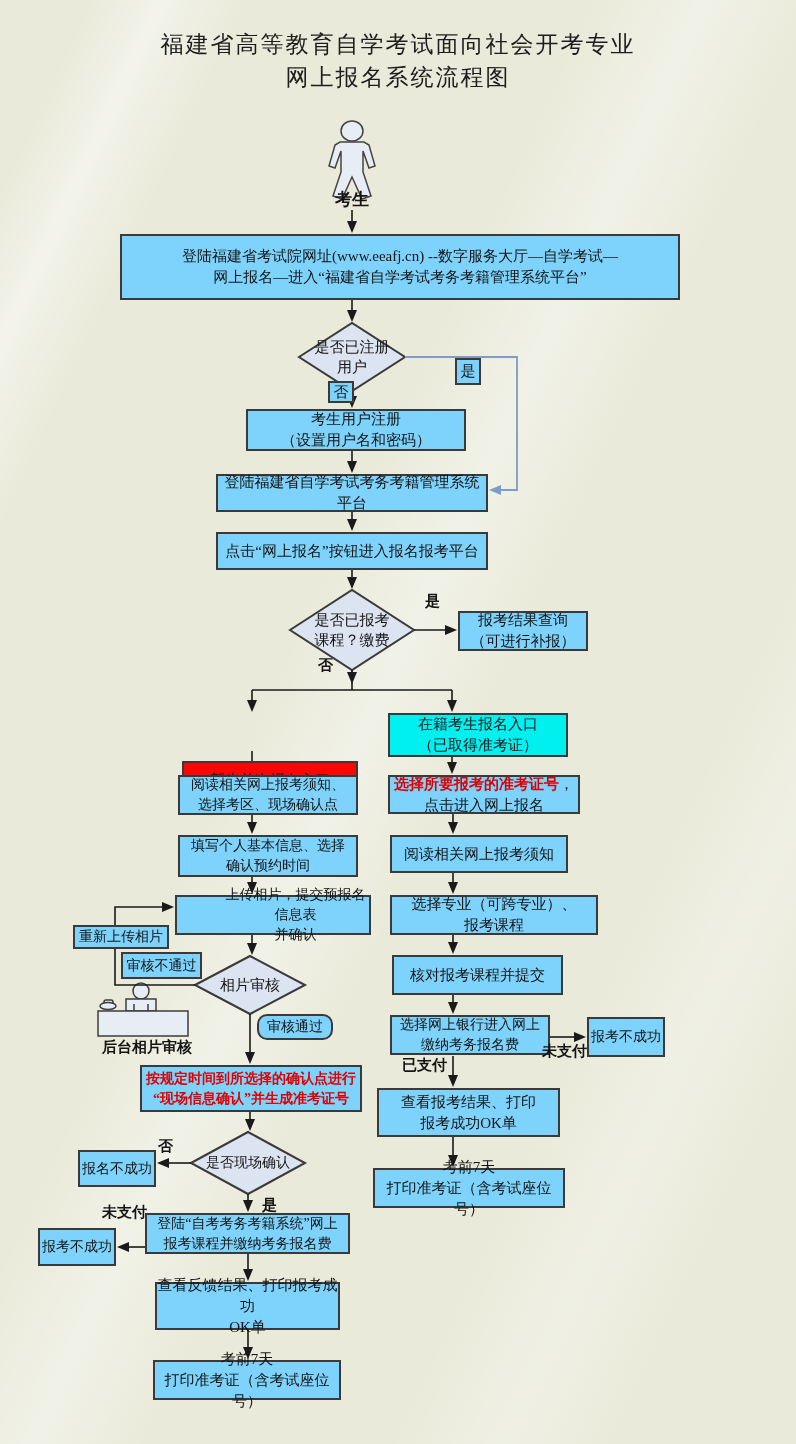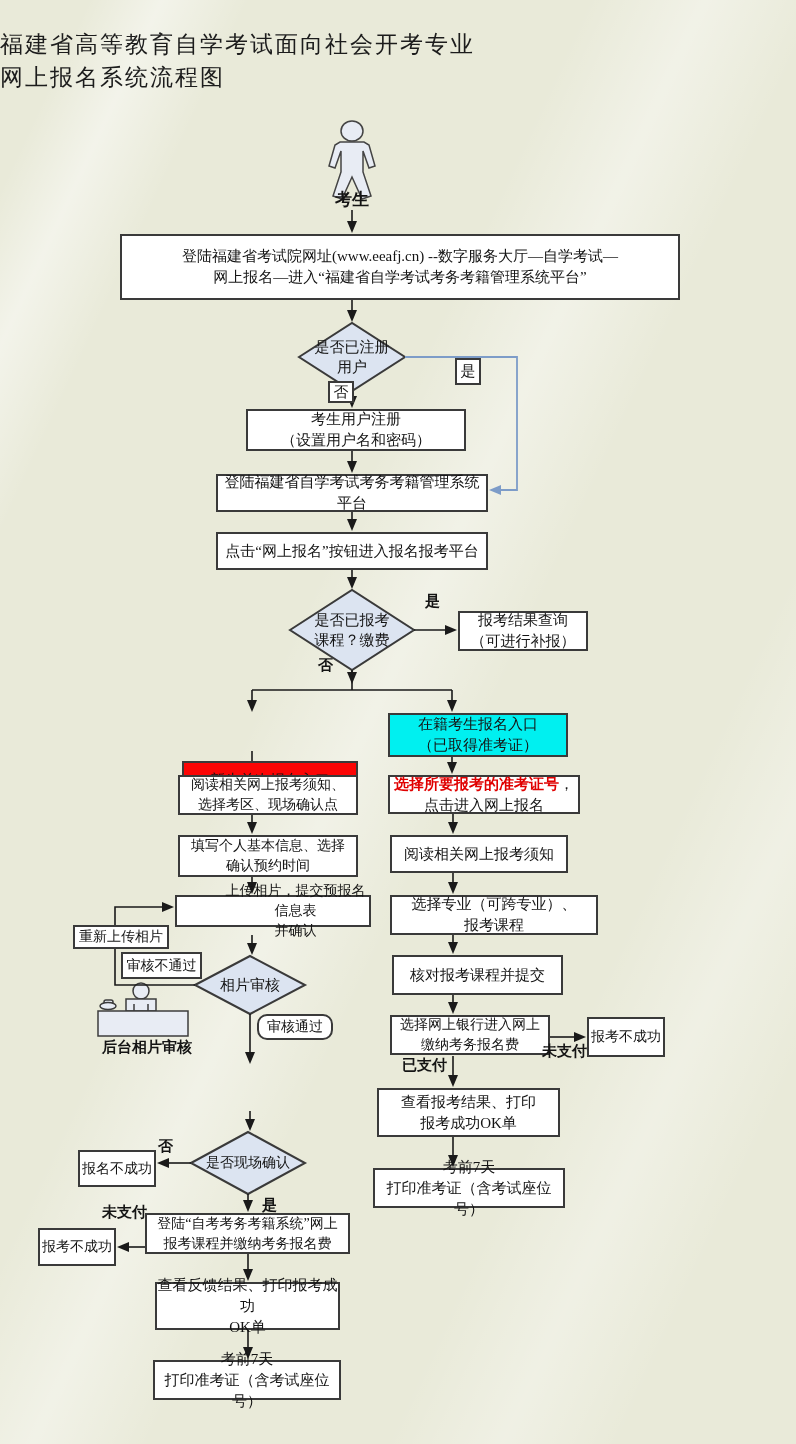--- a/index.html
+++ b/index.html
@@ -13,25 +13,25 @@
   }
   .streaks{
     position:absolute;inset:0;pointer-events:none;
     background:
       linear-gradient(115deg, rgba(255,255,255,0) 6%, rgba(255,255,255,.45) 11%, rgba(255,255,255,0) 17%),
       linear-gradient(115deg, rgba(255,255,255,0) 40%, rgba(255,255,255,.38) 48%, rgba(255,255,255,0) 56%),
       linear-gradient(115deg, rgba(255,255,255,0) 72%, rgba(255,255,255,.30) 80%, rgba(255,255,255,0) 88%);
   }
   .title{
     position:absolute;left:0;top:28px;width:796px;
-    font-size:23px;line-height:33px;letter-spacing:2px;color:#1c1c1c;
+    text-align:center;font-size:23px;line-height:33px;letter-spacing:2px;color:#1c1c1c;
   }
   .box{
     position:absolute;box-sizing:border-box;
-    background:#ffffff;border:2px solid #3a3a3a;
+    background:#7dd3fc;border:2px solid #3a3a3a;
     display:flex;flex-direction:column;align-items:center;justify-content:center;
     text-align:center;font-size:15px;line-height:21px;
   }
   .dtext{
     position:absolute;display:flex;flex-direction:column;align-items:center;justify-content:center;
     text-align:center;font-size:15px;line-height:20px;
   }
   .lbl{position:absolute;font-size:15px;font-weight:bold;white-space:nowrap;}
   .actor{position:absolute;text-align:center;font-weight:bold;font-size:17px;}
   .red-box{background:#fb0505;}
@@ -173,40 +173,44 @@
   </div>
 
   <div class="box small-font" style="left:178px;top:775px;width:180px;height:40px;">
     <span>阅读相关网上报考须知、</span>
     <span>选择考区、现场确认点</span>
   </div>
   <div class="box small-font" style="left:178px;top:835px;width:180px;height:42px;">
     <span>填写个人基本信息、选择</span>
     <span>确认预约时间</span>
   </div>
-  <div class="box small-font" style="left:175px;top:895px;width:196px;height:32px;padding-left:45px;">
+  <div class="box small-font" style="left:175px;top:895px;width:196px;height:40px;padding-left:45px;">
     <span>上传相片，提交预报名信息表</span>
     <span>并确认</span>
   </div>
 
   <div class="box small-font" style="left:73px;top:925px;width:96px;height:24px;">
     <span>重新上传相片</span>
   </div>
   <div class="box small-font" style="left:121px;top:952px;width:81px;height:27px;">
     <span>审核不通过</span>
   </div>
 
   <div class="dtext" style="left:195px;top:956px;width:110px;height:58px;">
     <span>相片审核</span>
   </div>
   <div class="box small-font" style="left:257px;top:1014px;width:76px;height:26px;border-radius:10px;">
     <span>审核通过</span>
   </div>
   <div class="actor" style="left:82px;top:1038px;width:130px;font-size:15px;">后台相片审核</div>
 
+  <div class="box small-font alert" style="left:140px;top:1065px;width:222px;height:47px;">
+    <span>按规定时间到所选择的确认点进行</span>
+    <span>“现场信息确认”并生成准考证号</span>
+  </div>
 
   <div class="dtext small-font" style="left:191px;top:1132px;width:114px;height:62px;">
     <span>是否现场确认</span>
   </div>
   <div class="lbl" style="left:158px;top:1137px;">否</div>
   <div class="lbl" style="left:262px;top:1196px;">是</div>
 
   <div class="box small-font" style="left:78px;top:1150px;width:78px;height:37px;">
     <span>报名不成功</span>
   </div>

